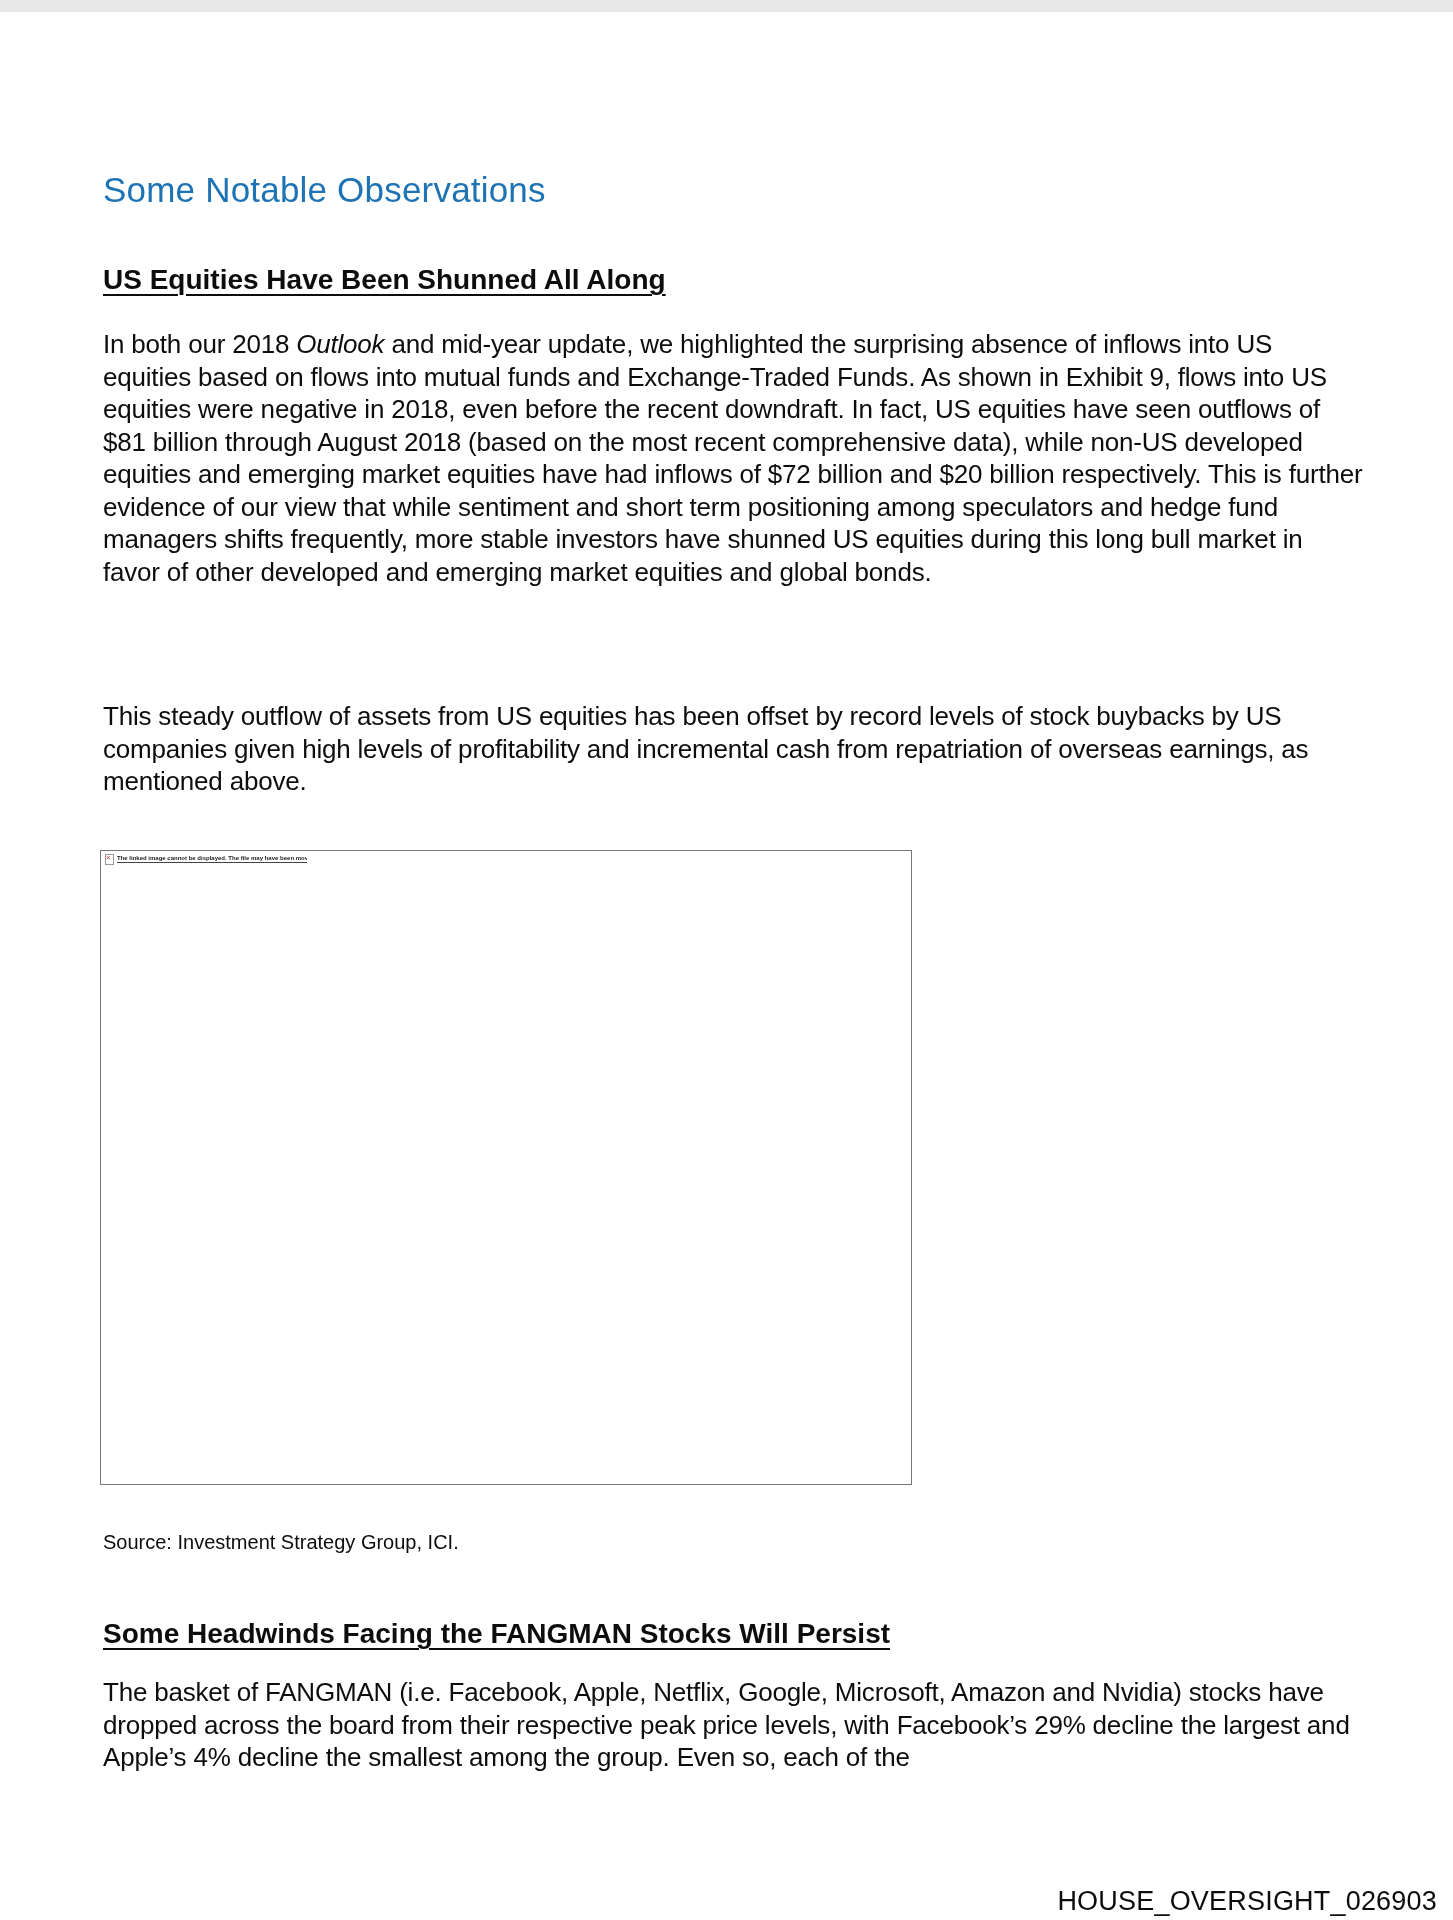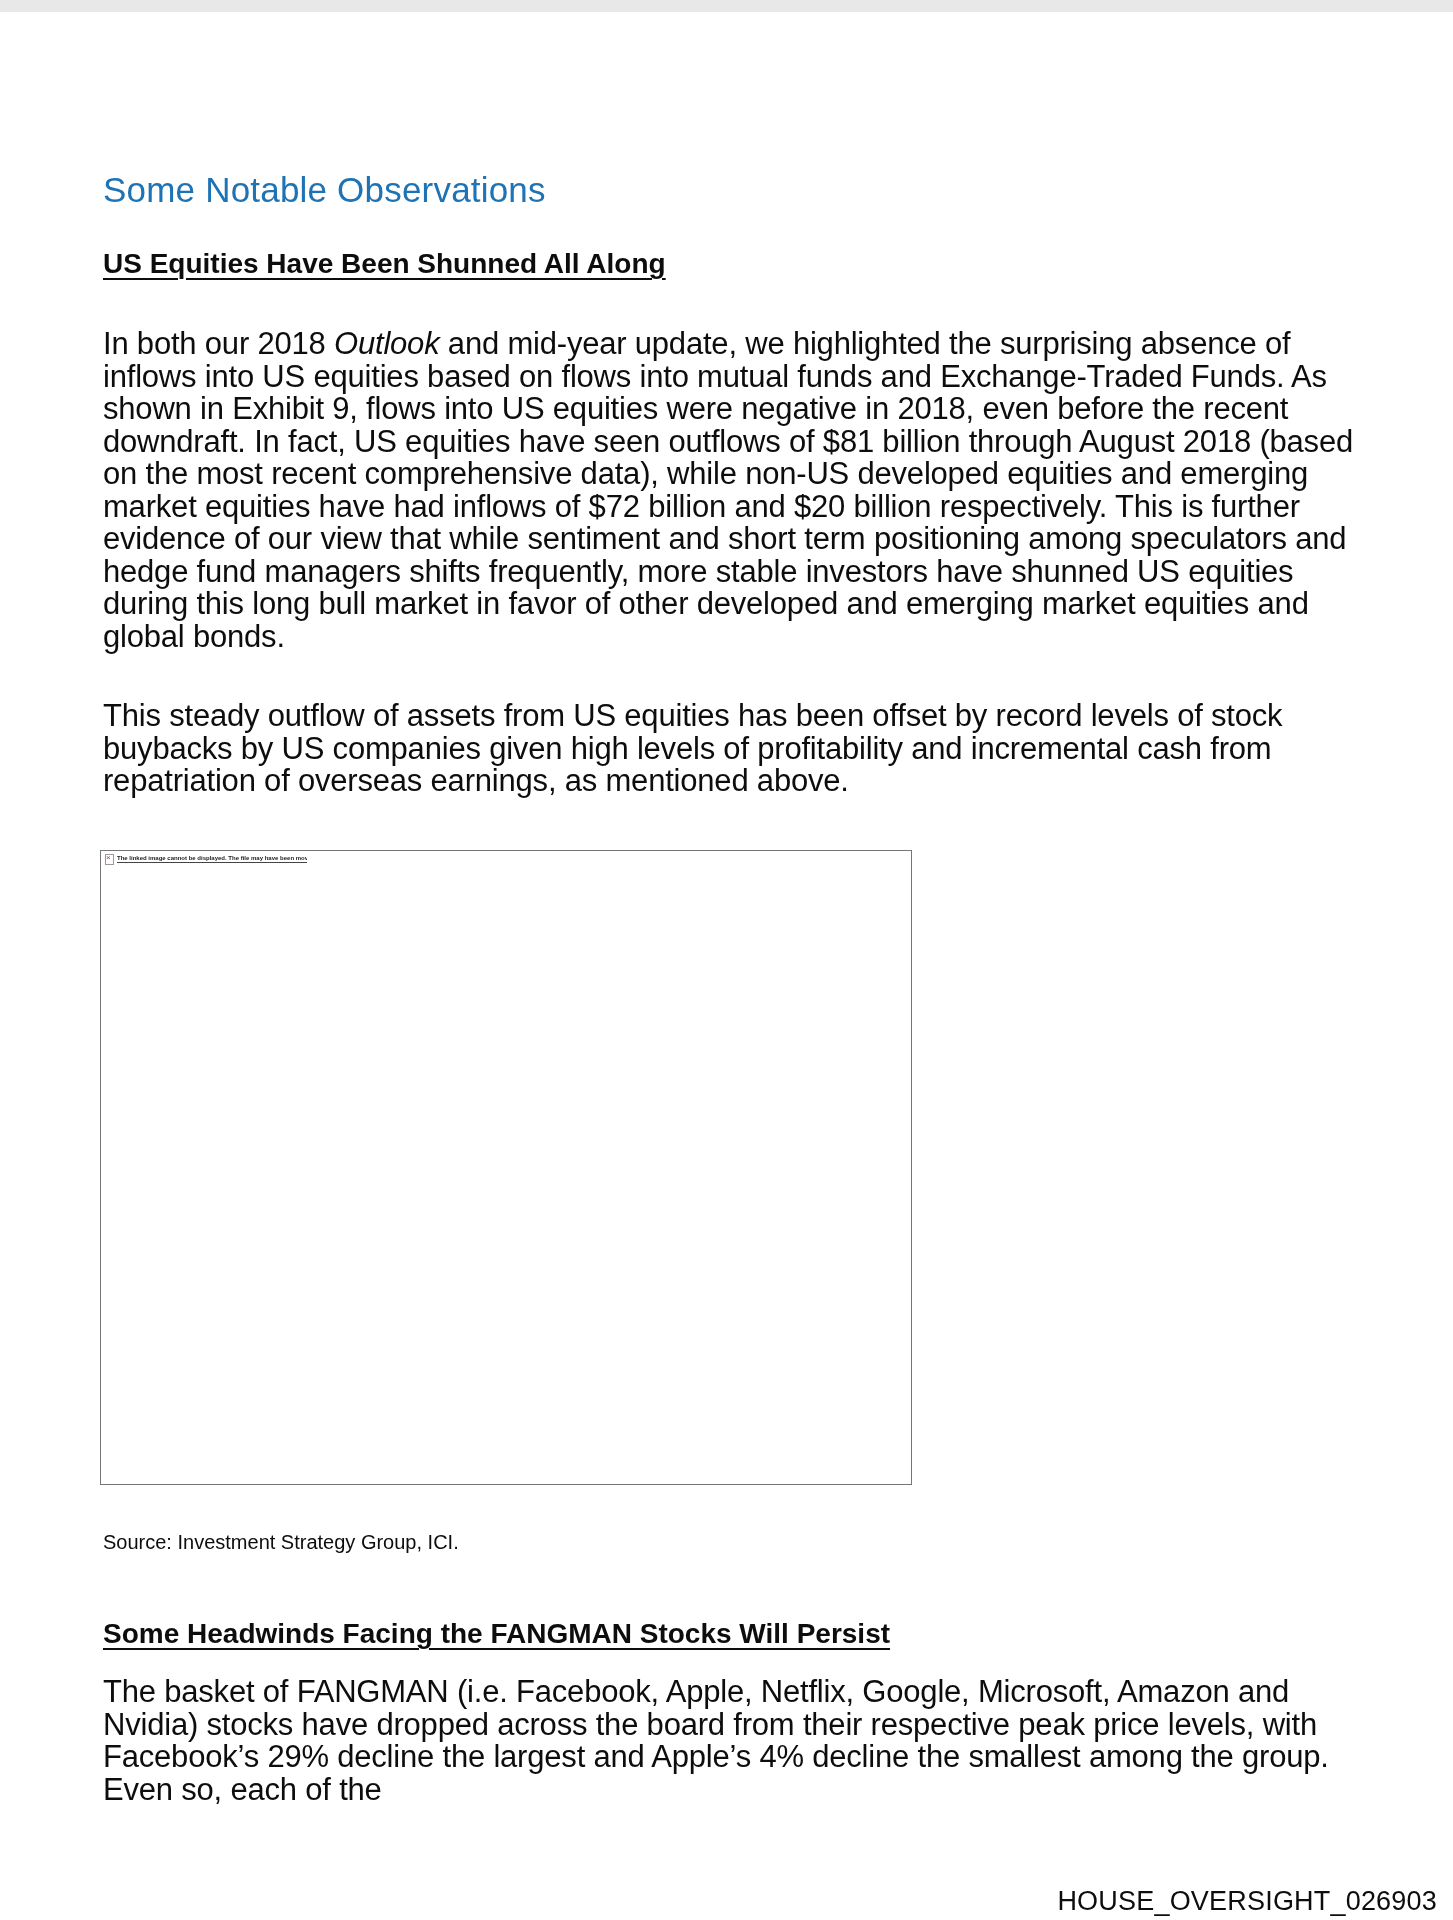--- a/index.html
+++ b/index.html
@@ -20,27 +20,27 @@
   }
   .h-ul {
     position: absolute; left: 103px;
     margin: 0;
     font-size: 28px; font-weight: 700;
     color: #0d0d0d;
     text-decoration: underline;
     text-decoration-thickness: 2px;
     text-underline-offset: 5px;
   }
-  .s1 { top: 236px; text-align: center; }
+  .s1 { top: 252px; text-align: center; }
   .s2 { top: 1606px; }
   .body {
     position: absolute; left: 103px;
     width: 1262px;
     margin: 0;
-    font-size: 31px; line-height: 32.5px;
+    font-size: 26px; line-height: 32.5px;
     letter-spacing: -0.2px;
     color: #0d0d0d;
     text-align: left;
   }
   .p1 { top: 316px; }
   .p2 { top: 688px; }
   .p3 { top: 1664px; }
   .it { font-style: italic; }
   .figure-box {
     position: absolute; left: 100px; top: 838px;

